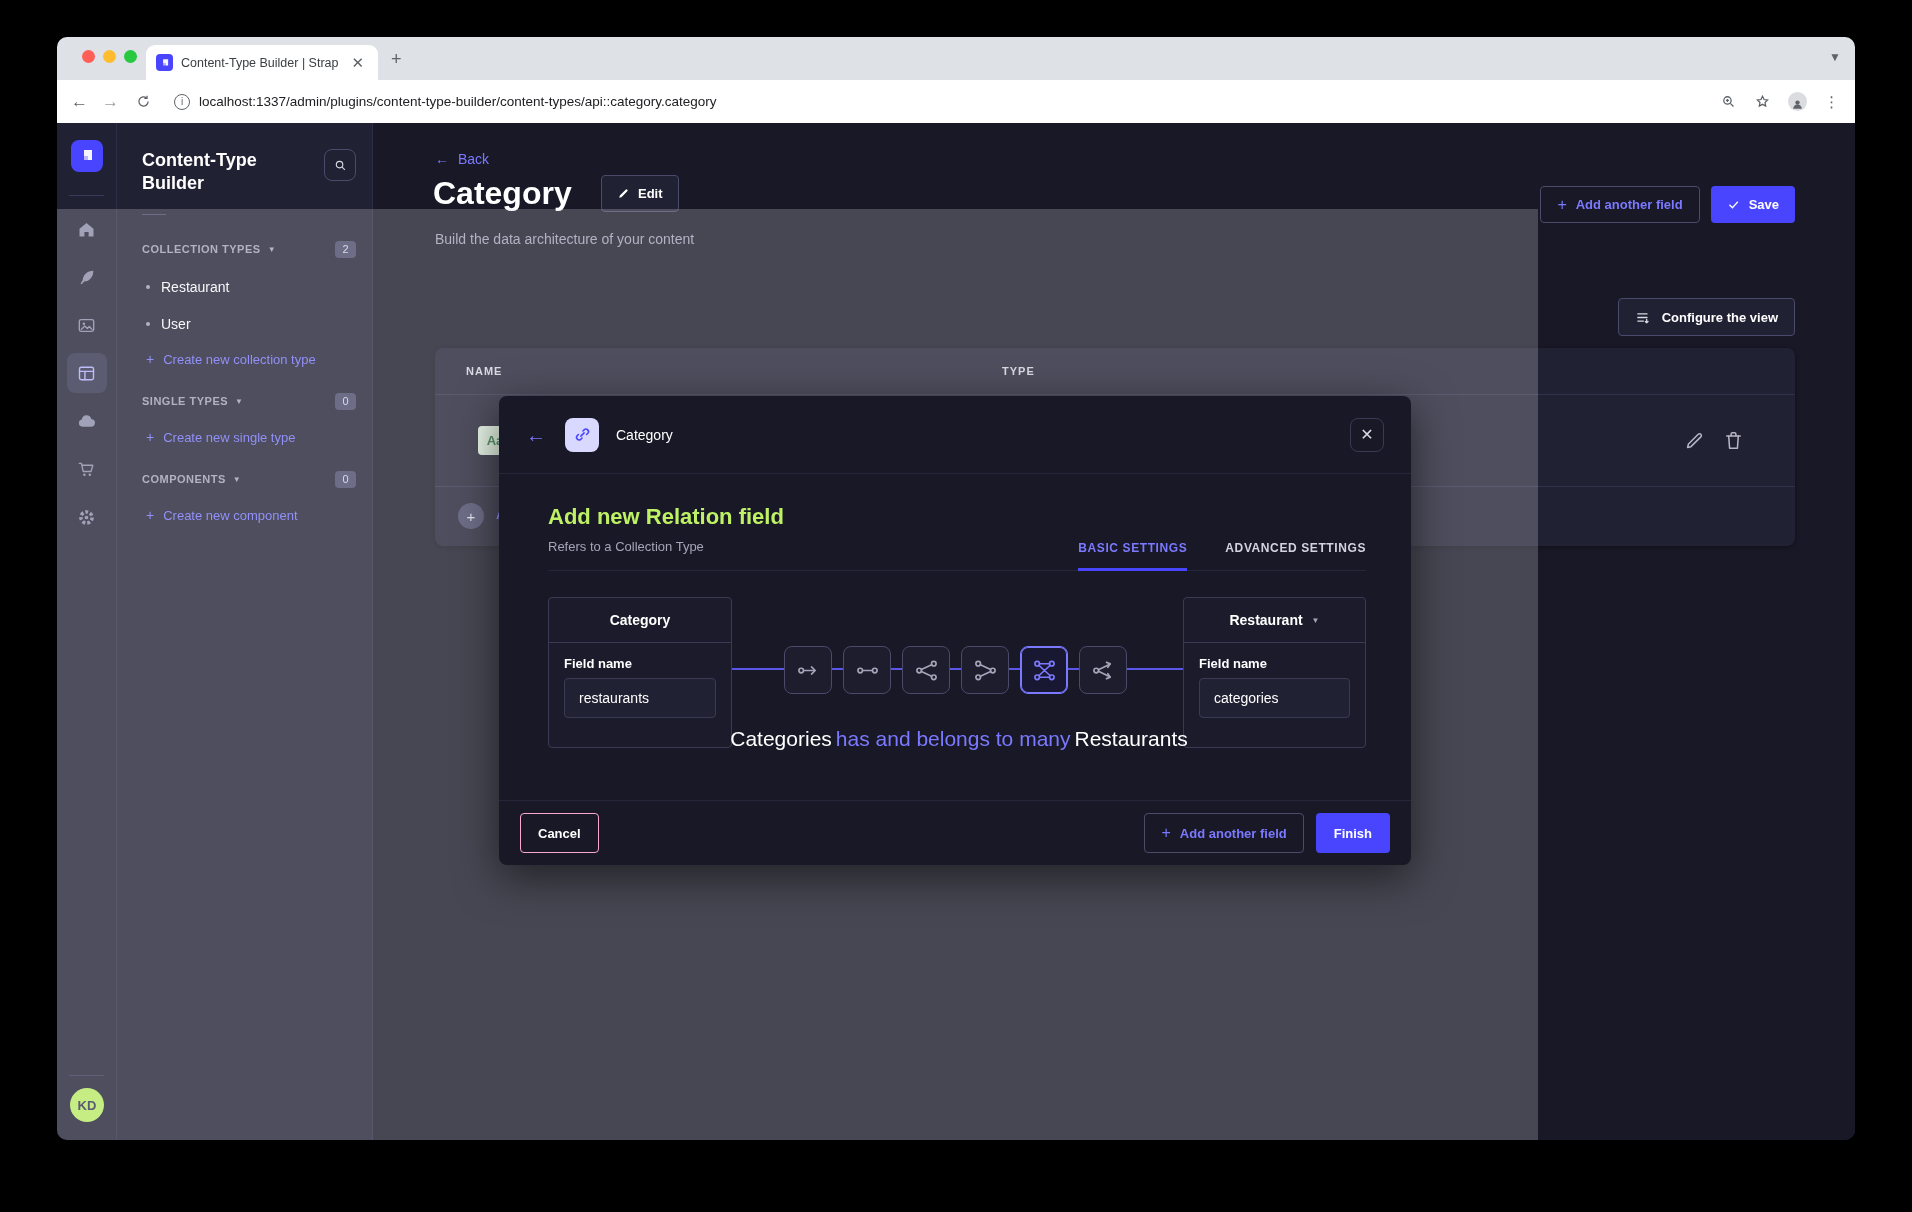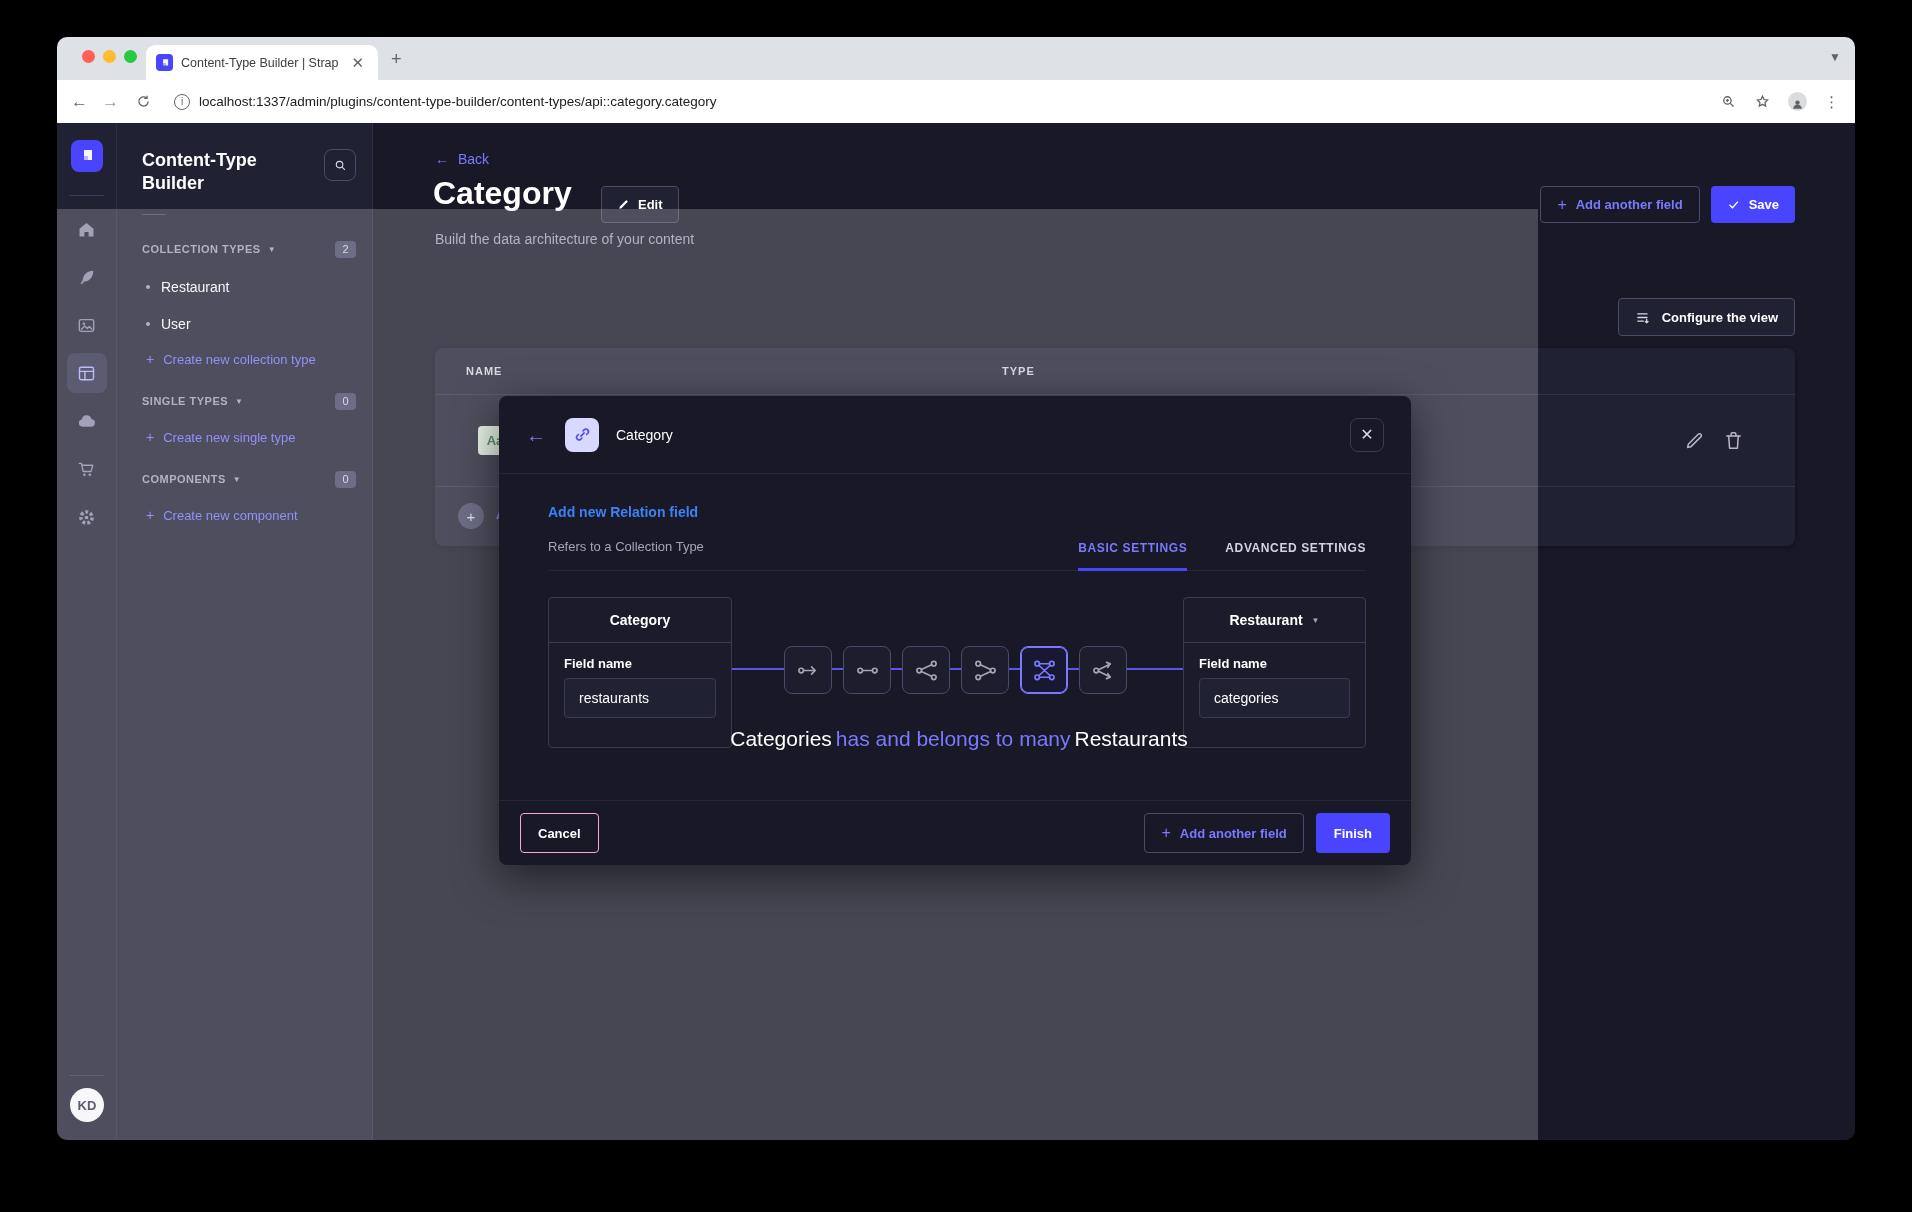--- a/index.html
+++ b/index.html
@@ -43,21 +43,21 @@
   .rail { width:60px; background:#212134; border-right:1px solid #2e2e48; position:relative; flex:none; }
   .rail-logo { position:absolute; left:14px; top:17px; width:32px; height:32px; border-radius:8px; background:#4945ff;
                display:flex; align-items:center; justify-content:center; }
   .rail-logo svg{width:16px;height:16px;}
   .rail-div { position:absolute; left:12px; right:12px; top:72px; border-top:1px solid #39395c; }
   .rail-items { position:absolute; top:82px; left:0; right:0; display:flex; flex-direction:column; align-items:center; }
   .rail-btn { width:40px; height:40px; margin:4px 0; border-radius:8px; display:flex; align-items:center; justify-content:center; color:#8e8ea9; }
   .rail-btn svg { width:21px; height:21px; }
   .rail-btn.active { background:#32324d; color:#b5b3ff; }
   .rail-bottom-div { position:absolute; left:12px; right:12px; bottom:64px; border-top:1px solid #39395c; }
-  .rail-avatar { position:absolute; left:13px; bottom:18px; width:34px; height:34px; border-radius:50%; background:#ffffff;
+  .rail-avatar { position:absolute; left:13px; bottom:18px; width:34px; height:34px; border-radius:50%; background:#bef264;
                  color:#32324d; font-size:13px; font-weight:bold; display:flex; align-items:center; justify-content:center; }
 
   
   .sidebar { width:256px; background:#212134; border-right:1px solid #2e2e48; padding:26px 16px 0 25px; flex:none; position:relative; }
   .sb-head { display:flex; justify-content:space-between; align-items:flex-start; }
   .sb-title { font-size:18px; font-weight:bold; color:#fff; line-height:1.3; width:140px; }
   .sb-search { width:32px; height:32px; border:1px solid #4a4a6a; border-radius:8px; background:transparent;
                display:flex; align-items:center; justify-content:center; color:#d9d9e3; }
   .sb-search svg{width:15px;height:15px;stroke:currentColor;fill:none;stroke-width:1.8;}
   .sb-hr { width:24px; border-top:1px solid #4a4a6a; margin:18px 0 26px; }
@@ -68,21 +68,21 @@
                        color:#d9d9e3; font-size:11px; display:flex; align-items:center; justify-content:center; padding:0 5px; }
   .sb-item { display:flex; align-items:center; gap:11px; margin:21px 0 0 4px; color:#fff; font-size:14px; }
   .sb-item .dot { width:4px; height:4px; border-radius:50%; background:#a5a5ba; }
   .sb-link { display:flex; align-items:center; gap:9px; margin:20px 0 0 4px; color:#7b79ff; font-size:13px; }
   .sb-link .pl { font-size:14px; line-height:1; }
 
   
   .main { flex:1; position:relative; background:#181826; }
   .back-link { position:absolute; left:62px; top:28px; display:flex; align-items:center; gap:9px; color:#7b79ff; font-size:14px; }
   .page-title { position:absolute; left:60px; top:52px; font-size:32px; font-weight:bold; color:#fff; }
-  .edit-btn { position:absolute; left:228px; top:63px; height:37px; padding:0 15px; background:#212134; border:1px solid #4a4a6a;
+  .edit-btn { position:absolute; left:228px; top:52px; height:37px; padding:0 15px; background:#212134; border:1px solid #4a4a6a;
               border-radius:4px; color:#fff; font-size:13px; font-weight:bold; display:flex; align-items:center; gap:8px; }
   .edit-btn svg{width:13px;height:13px;fill:#fff;}
   .page-sub { position:absolute; left:62px; top:108px; font-size:14px; color:#a5a5ba; }
   .head-actions { position:absolute; top:63px; right:60px; display:flex; gap:11px; }
   .btn-outline { height:37px; padding:0 16px; border:1px solid #4a4a6a; border-radius:4px; background:transparent;
                  color:#7b79ff; font-size:13px; font-weight:bold; display:flex; align-items:center; gap:9px; }
   .btn-outline .pl { font-size:16px; font-weight:normal; }
   .btn-primary { height:37px; padding:0 16px; background:#4945ff; border:none; border-radius:4px;
                  color:#fff; font-size:13px; font-weight:bold; display:flex; align-items:center; gap:9px; }
   .btn-primary svg{width:13px;height:13px;stroke:#fff;fill:none;stroke-width:2.4;}
@@ -117,21 +117,21 @@
   .m-header { height:78px; display:flex; align-items:center; padding:0 27px; border-bottom:1px solid #26263b; }
   .m-back { color:#7b79ff; font-size:20px; line-height:1; }
   .m-chip { width:34px; height:34px; border-radius:8px; background:#d9d8ff; margin-left:19px;
             display:flex; align-items:center; justify-content:center; color:#4945ff; }
   .m-chip svg{width:19px;height:19px;stroke:currentColor;fill:none;stroke-width:2;stroke-linecap:round;}
   .m-crumb { margin-left:17px; font-size:14px; color:#fff; }
   .m-close { margin-left:auto; width:34px; height:34px; border:1px solid #3a3a55; border-radius:8px; background:transparent;
              color:#d9d9e3; font-size:16px; display:flex; align-items:center; justify-content:center; }
   .m-body { padding:0 45px 0 49px; position:relative; }
   .m-titlebar { position:relative; height:97px; border-bottom:1px solid #26263b; }
-  .m-title { position:absolute; top:30px; font-size:14px; font-weight:bold; color:#3b82f6; }
+  .m-title { position:absolute; top:30px; font-size:22px; font-weight:bold; color:#bef264; }
   .m-sub { position:absolute; top:65px; font-size:13px; color:#a5a5ba; }
   .m-tabs { position:absolute; right:0; bottom:-1px; display:flex; gap:38px; }
   .m-tab { font-size:12px; font-weight:bold; letter-spacing:.6px; padding-bottom:13px; border-bottom:3px solid transparent; color:#d2d2e0; }
   .m-tab.active { color:#7b79ff; border-bottom-color:#4945ff; }
 
   .rel-zone { position:relative; height:151px; margin-top:26px; }
   .rel-line { position:absolute; left:184px; right:183px; top:71px; height:2px; background:#5a57e8; }
   .rel-card { position:absolute; top:0; width:184px; height:151px; background:#1b1b2b; border:1px solid #3a3a55; border-radius:4px; }
   .rel-card.left { left:0; } .rel-card.right { right:0; width:183px; }
   .rc-head { height:45px; border-bottom:1px solid #3a3a55; display:flex; align-items:center; justify-content:center;

